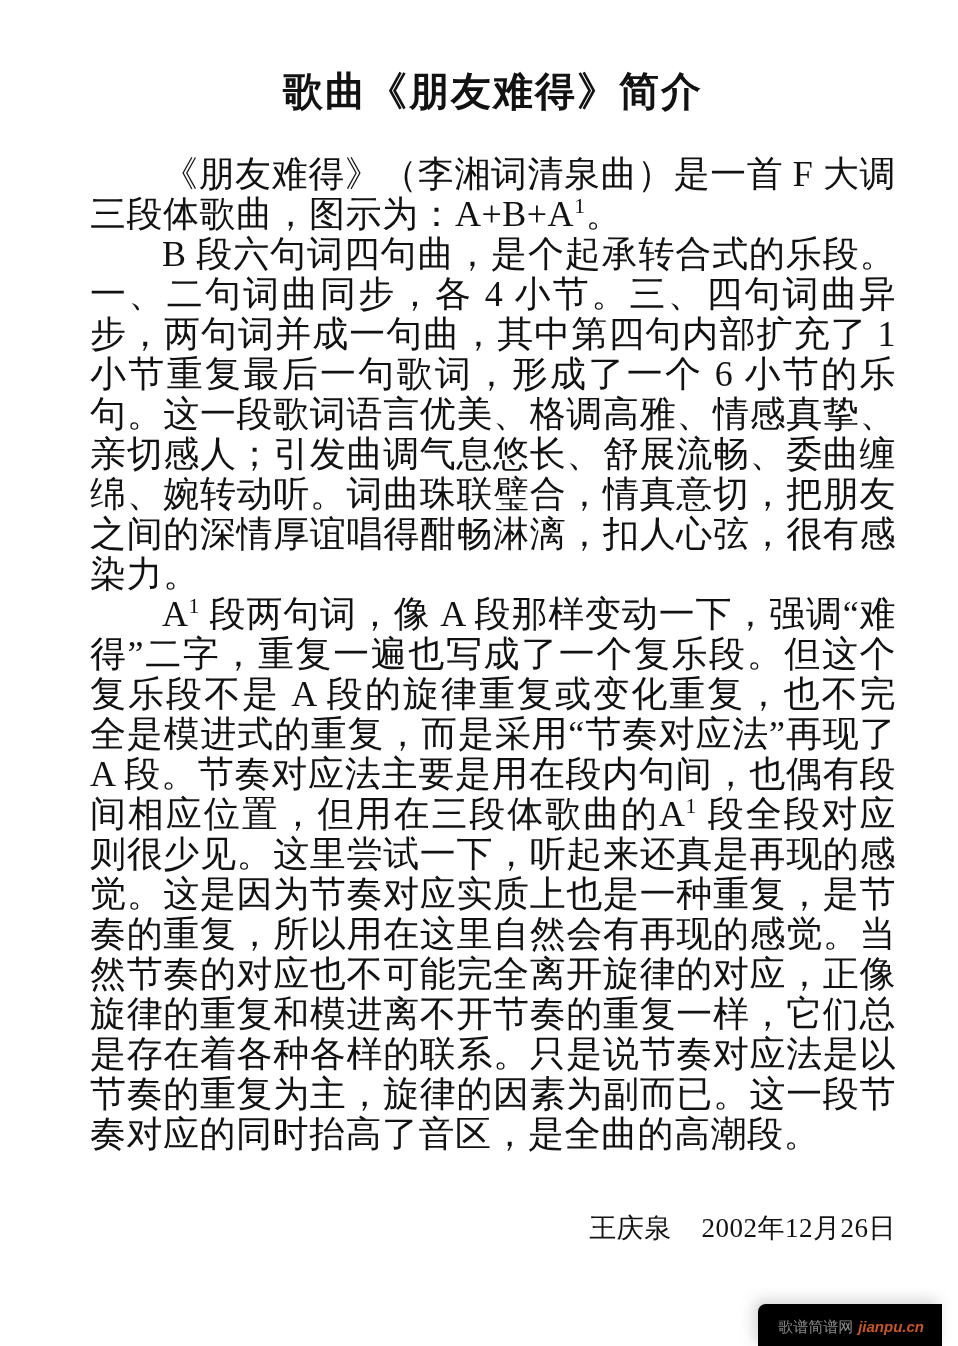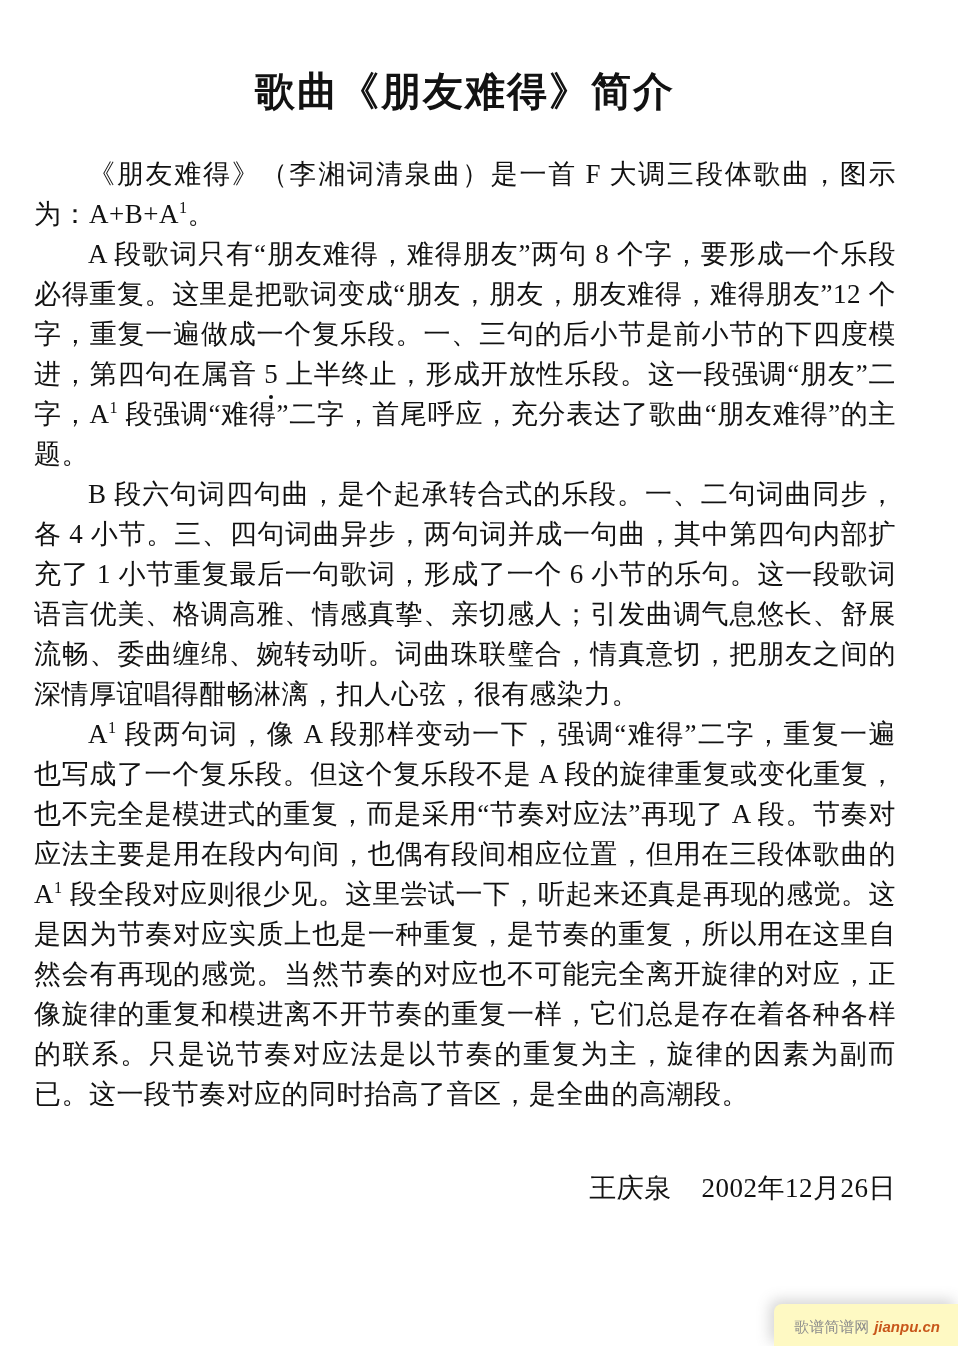--- a/index.html
+++ b/index.html
@@ -11,34 +11,34 @@
     color: #121212;
     position: relative;
     overflow: hidden;
   }
   .page {
     position: relative;
     width: 958px;
     height: 1346px;
     background: #ffffff;
     box-sizing: border-box;
-    padding: 66px 62px 0 34px;
+    padding: 66px 62px 0 90px;
   }
   .doc-title {
     text-align: center;
     font-size: 40px;
     line-height: 52px;
     font-weight: bold;
     letter-spacing: 2px;
     margin: 0 0 36px 0;
   }
   .doc-body { }
   .para {
     margin: 0;
-    font-size: 27px;
+    font-size: 36px;
     line-height: 40px;
     text-align: justify;
     text-indent: 2em;
     letter-spacing: 0.5px;
   }
   .para sup {
     font-size: 60%;
     line-height: 0;
     vertical-align: super;
   }
@@ -61,23 +61,23 @@
   .signature {
     margin-top: 54px;
     text-align: right;
     font-size: 27px;
     line-height: 40px;
     letter-spacing: 0.5px;
   }
   .signature .sig-date { margin-left: 1.1em; }
   .watermark {
     position: absolute;
-    right: 0;
+    right: 16px;
     bottom: 0;
-    background: #fef9c3;
+    background: #000000;
     padding: 14px 18px 10px 20px;
     box-shadow: -4px -4px 14px rgba(100,100,100,0.28);
     border-radius: 8px 0 0 0;
     font-family: "Liberation Sans", "DejaVu Sans", sans-serif;
     font-size: 15px;
     line-height: 18px;
     white-space: nowrap;
     margin-top: 38px;
   }
   .watermark .wm-name { }
@@ -86,21 +86,20 @@
 </head>
 <body>
 
 <div class="page">
 
   <h1 class="doc-title">歌曲《朋友难得》简介</h1>
 
   <div class="doc-body">
 
   <p class="para">《朋友难得》（李湘词清泉曲）是一首 F 大调三段体歌曲，图示为：A+B+A<sup>1</sup>。</p>
-      <p class="para">A 段歌词只有“朋友难得，难得朋友”两句 8 个字，要形成一个乐段必得重复。这里是把歌词变成“朋友，朋友，朋友难得，难得朋友”12 个字，重复一遍做成一个复乐段。一、三句的后小节是前小节的下四度模进，第四句在属音 <span class="jianpu-low">5</span> 上半终止，形成开放性乐段。这一段强调“朋友”二字，A<sup>1</sup> 段强调“难得”二字，首尾呼应，充分表达了歌曲“朋友难得”的主题。</p>
       <p class="para">B 段六句词四句曲，是个起承转合式的乐段。一、二句词曲同步，各 4 小节。三、四句词曲异步，两句词并成一句曲，其中第四句内部扩充了 1 小节重复最后一句歌词，形成了一个 6 小节的乐句。这一段歌词语言优美、格调高雅、情感真挚、亲切感人；引发曲调气息悠长、舒展流畅、委曲缠绵、婉转动听。词曲珠联璧合，情真意切，把朋友之间的深情厚谊唱得酣畅淋漓，扣人心弦，很有感染力。</p>
       <p class="para">A<sup>1</sup> 段两句词，像 A 段那样变动一下，强调“难得”二字，重复一遍也写成了一个复乐段。但这个复乐段不是 A 段的旋律重复或变化重复，也不完全是模进式的重复，而是采用“节奏对应法”再现了 A 段。节奏对应法主要是用在段内句间，也偶有段间相应位置，但用在三段体歌曲的A<sup>1</sup> 段全段对应则很少见。这里尝试一下，听起来还真是再现的感觉。这是因为节奏对应实质上也是一种重复，是节奏的重复，所以用在这里自然会有再现的感觉。当然节奏的对应也不可能完全离开旋律的对应，正像旋律的重复和模进离不开节奏的重复一样，它们总是存在着各种各样的联系。只是说节奏对应法是以节奏的重复为主，旋律的因素为副而已。这一段节奏对应的同时抬高了音区，是全曲的高潮段。</p>
     </div>
 
   <div class="signature">
     <span class="sig-author">王庆泉</span><span class="sig-date">2002年12月26日</span>
   </div>
 
   <div class="watermark">
     <span class="wm-name" style="color: rgb(140, 140, 140);">歌谱简谱网</span><span class="wm-url" style="color: rgb(200, 87, 27);">jianpu.cn</span>

